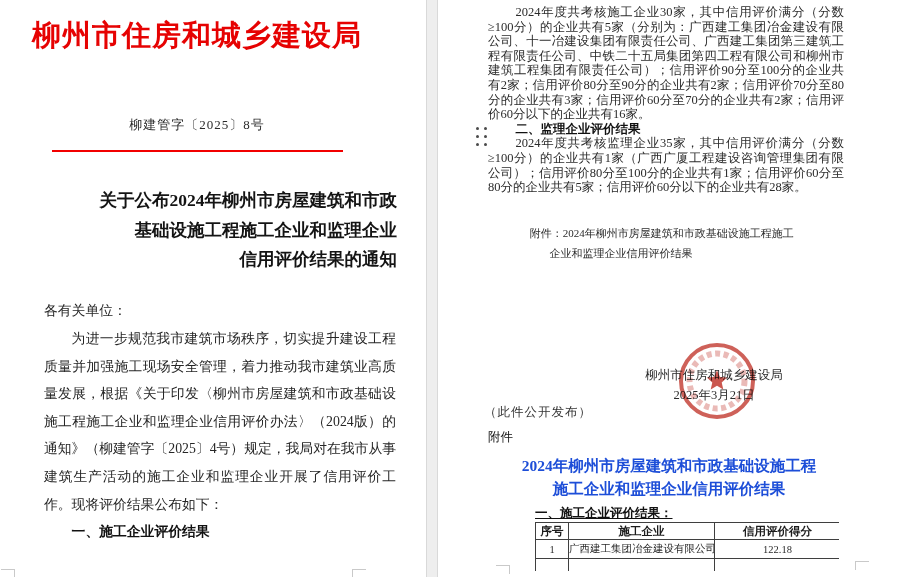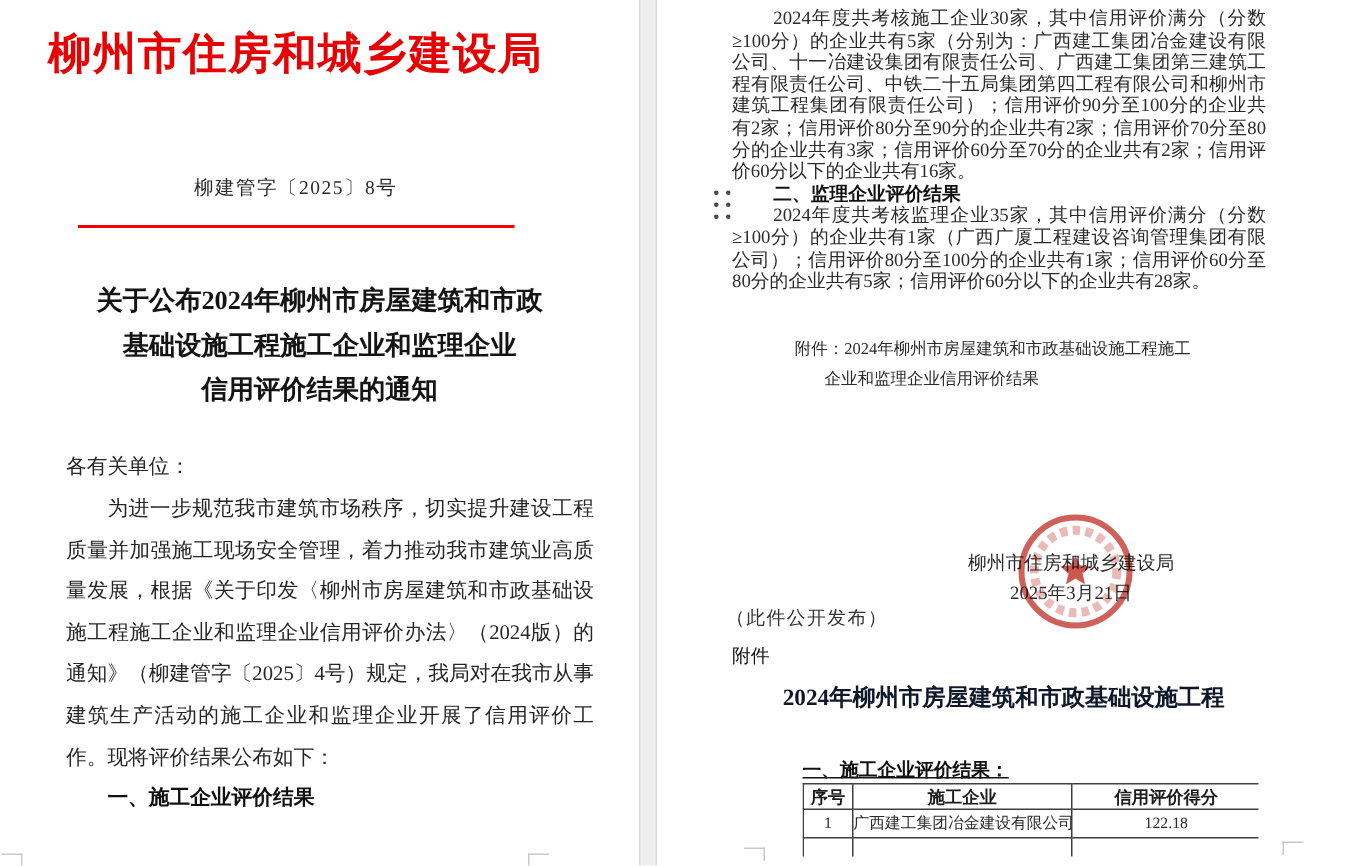--- a/index.html
+++ b/index.html
@@ -23,21 +23,21 @@
   .agency{
     position:absolute;left:0;top:16px;width:394px;text-align:center;
     font-size:29px;font-weight:bold;color:#e60202;letter-spacing:1px;white-space:nowrap;
   }
   .docnum{
     position:absolute;left:0;top:116px;width:394px;text-align:center;
     font-size:13px;color:#2a2a2a;letter-spacing:1px;
   }
   .redline{position:absolute;left:52px;top:150px;width:291px;height:2px;background:#f20000;}
   .doc-title{
-    position:absolute;left:16px;top:186px;width:394px;text-align:center;
+    position:absolute;left:3px;top:186px;width:394px;text-align:right;
     font-weight:bold;font-size:17.5px;line-height:29.5px;color:#141414;
   }
   .salutation{position:absolute;left:44px;top:302px;font-size:13.8px;color:#262626;}
   .left-body{
     position:absolute;left:44px;top:325px;width:352px;
     font-size:13.8px;line-height:27.6px;text-align:justify;color:#262626;
   }
   .left-body p{margin:0;text-indent:2em;}
   .h-sec1{font-weight:bold;text-indent:2em;color:#111;}
 
@@ -59,21 +59,21 @@
   .an2{margin-left:5.6em;}
   .sign-block{
     position:absolute;left:186px;top:365px;width:180px;text-align:center;
     font-size:12.5px;line-height:20px;color:#2b2b2b;
   }
   .stamp{position:absolute;left:238px;top:340px;width:82px;height:82px;mix-blend-mode:multiply;}
   .public-note{position:absolute;left:46px;top:404px;font-size:12.5px;letter-spacing:1px;color:#333;}
   .attach-label{position:absolute;left:50px;top:429px;font-size:12.5px;font-weight:normal;color:#111;}
   .attach-title{
     position:absolute;left:30px;top:454px;width:402px;text-align:center;
-    font-weight:bold;font-size:15.5px;line-height:23px;color:#0f172a;white-space:nowrap;
+    font-weight:bold;font-size:15.5px;line-height:23px;color:#1d4ed8;white-space:nowrap;
   }
   .table-heading{
     position:absolute;left:97px;top:505px;font-size:12.5px;font-weight:bold;
     text-decoration:underline;color:#111;
   }
   .tbl-wrap{position:absolute;left:97px;top:522px;width:304px;height:49px;overflow:hidden;}
   table.credit{border-collapse:collapse;width:302px;table-layout:fixed;}
   table.credit th,table.credit td{
     border:1px solid #3f3f3f;text-align:center;padding:0;overflow:hidden;white-space:nowrap;
   }
@@ -140,20 +140,21 @@
     <circle cx="41" cy="41" r="36" fill="none" stroke="#c23a30" stroke-width="4" opacity="0.8"></circle>
     <circle cx="41" cy="41" r="27.5" fill="none" stroke="#c23a30" stroke-width="6" stroke-dasharray="5 3.5" opacity="0.35"></circle>
     <polygon points="41,30.2 43.9,36.9 51.2,37.6 45.7,42.4 47.3,49.5 41,45.7 34.7,49.5 36.3,42.4 30.8,37.6 38.1,36.9" fill="#c23a30" opacity="0.85"></polygon>
   </svg>
 
   <div class="public-note">（此件公开发布）</div>
   <div class="attach-label">附件</div>
 
   <div class="attach-title">
     <div>2024年柳州市房屋建筑和市政基础设施工程</div>
+    <div>施工企业和监理企业信用评价结果</div>
   </div>
 
   <div class="table-heading">一、施工企业评价结果：</div>
 
   <div class="tbl-wrap">
     <table class="credit">
       <tbody>
           <tr>
         <th class="col-no">序号</th>
         <th class="col-name">施工企业</th>

